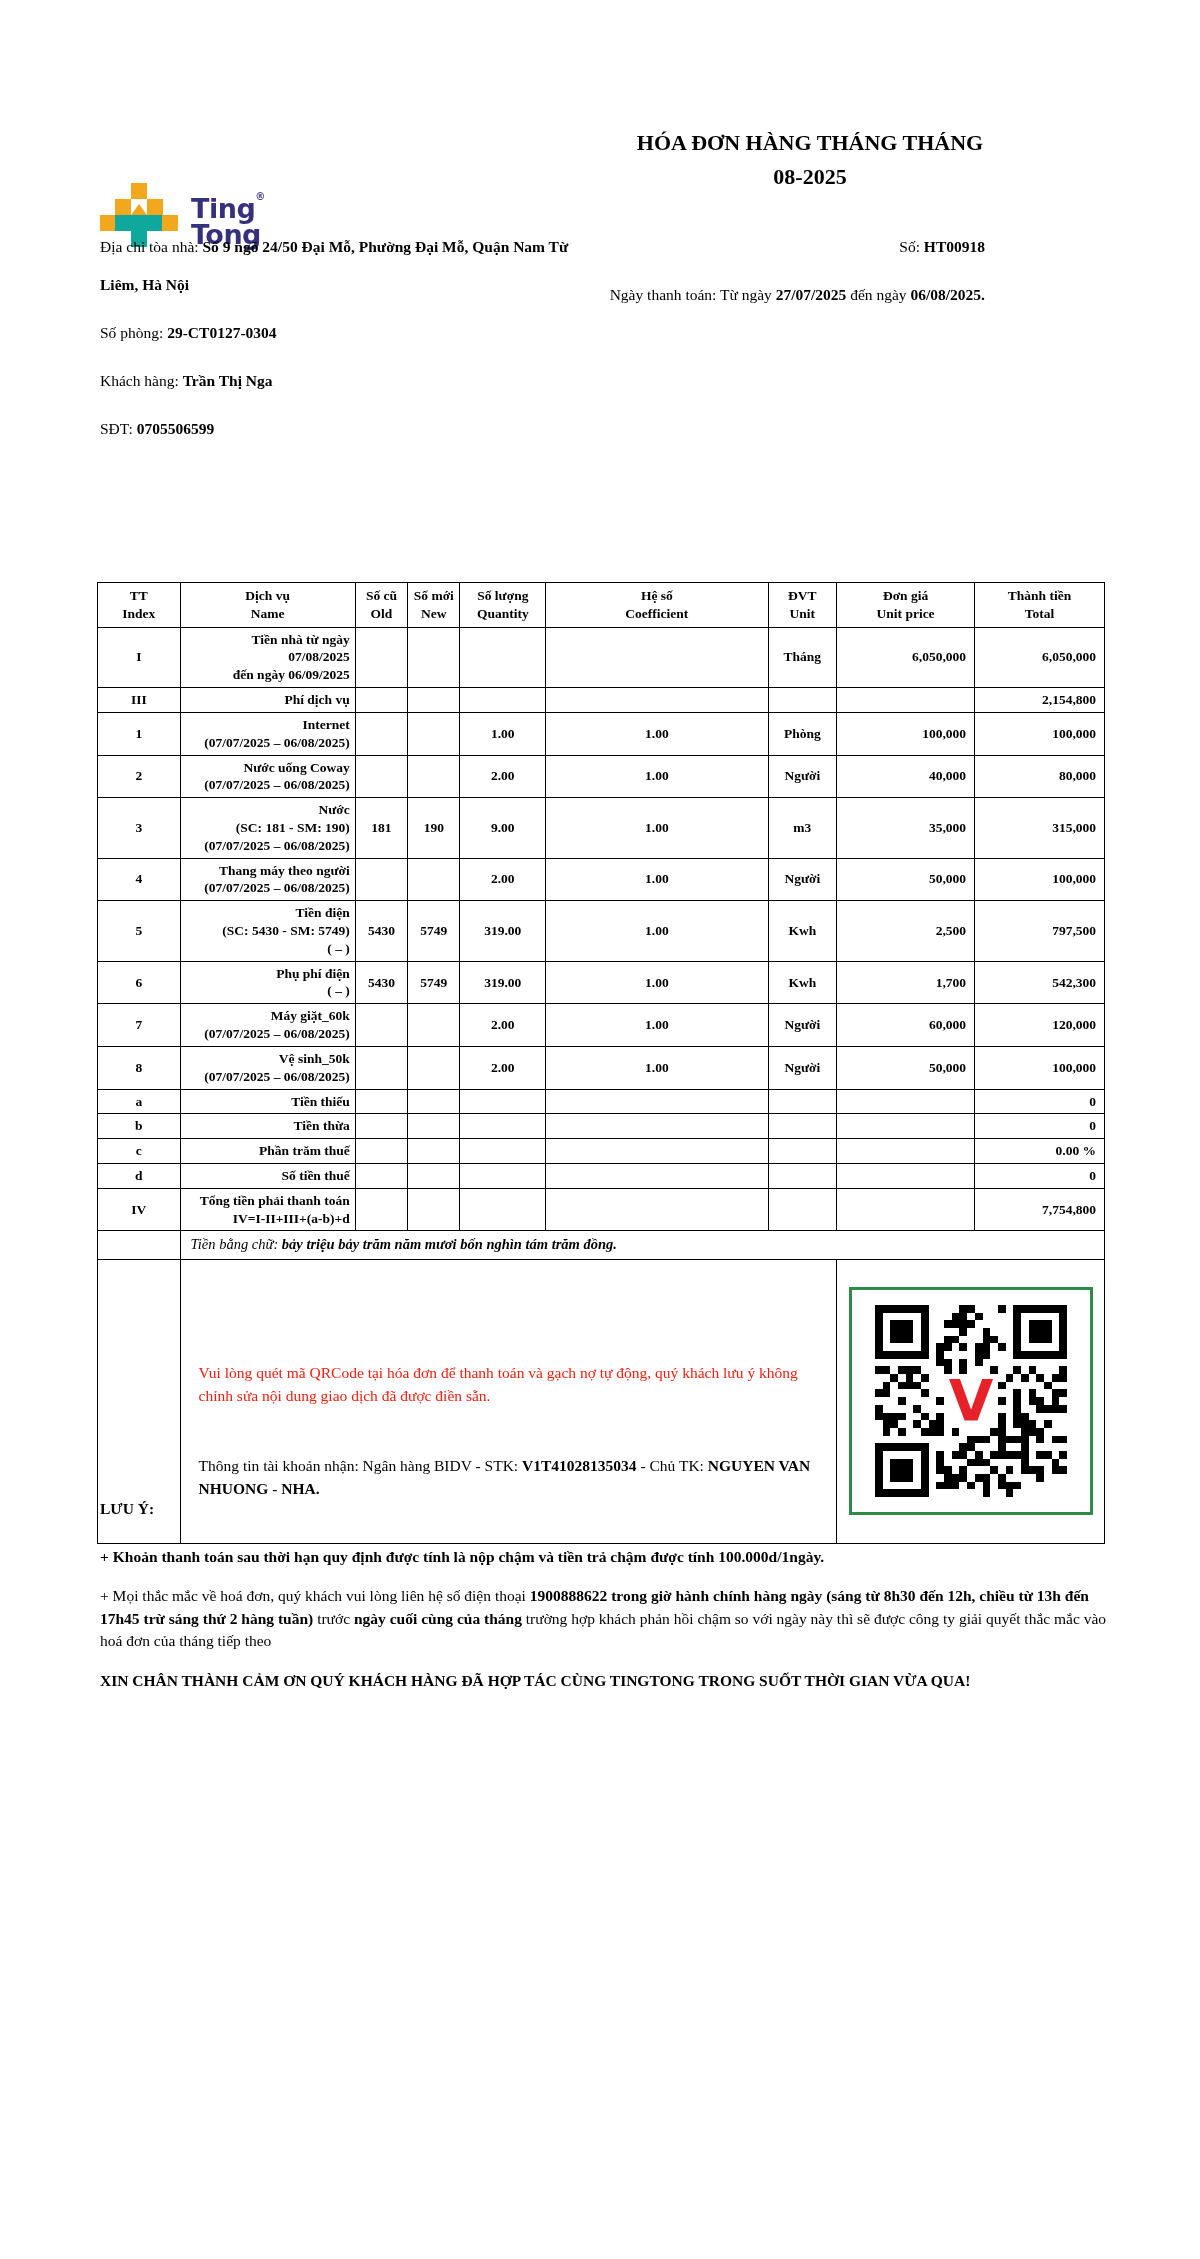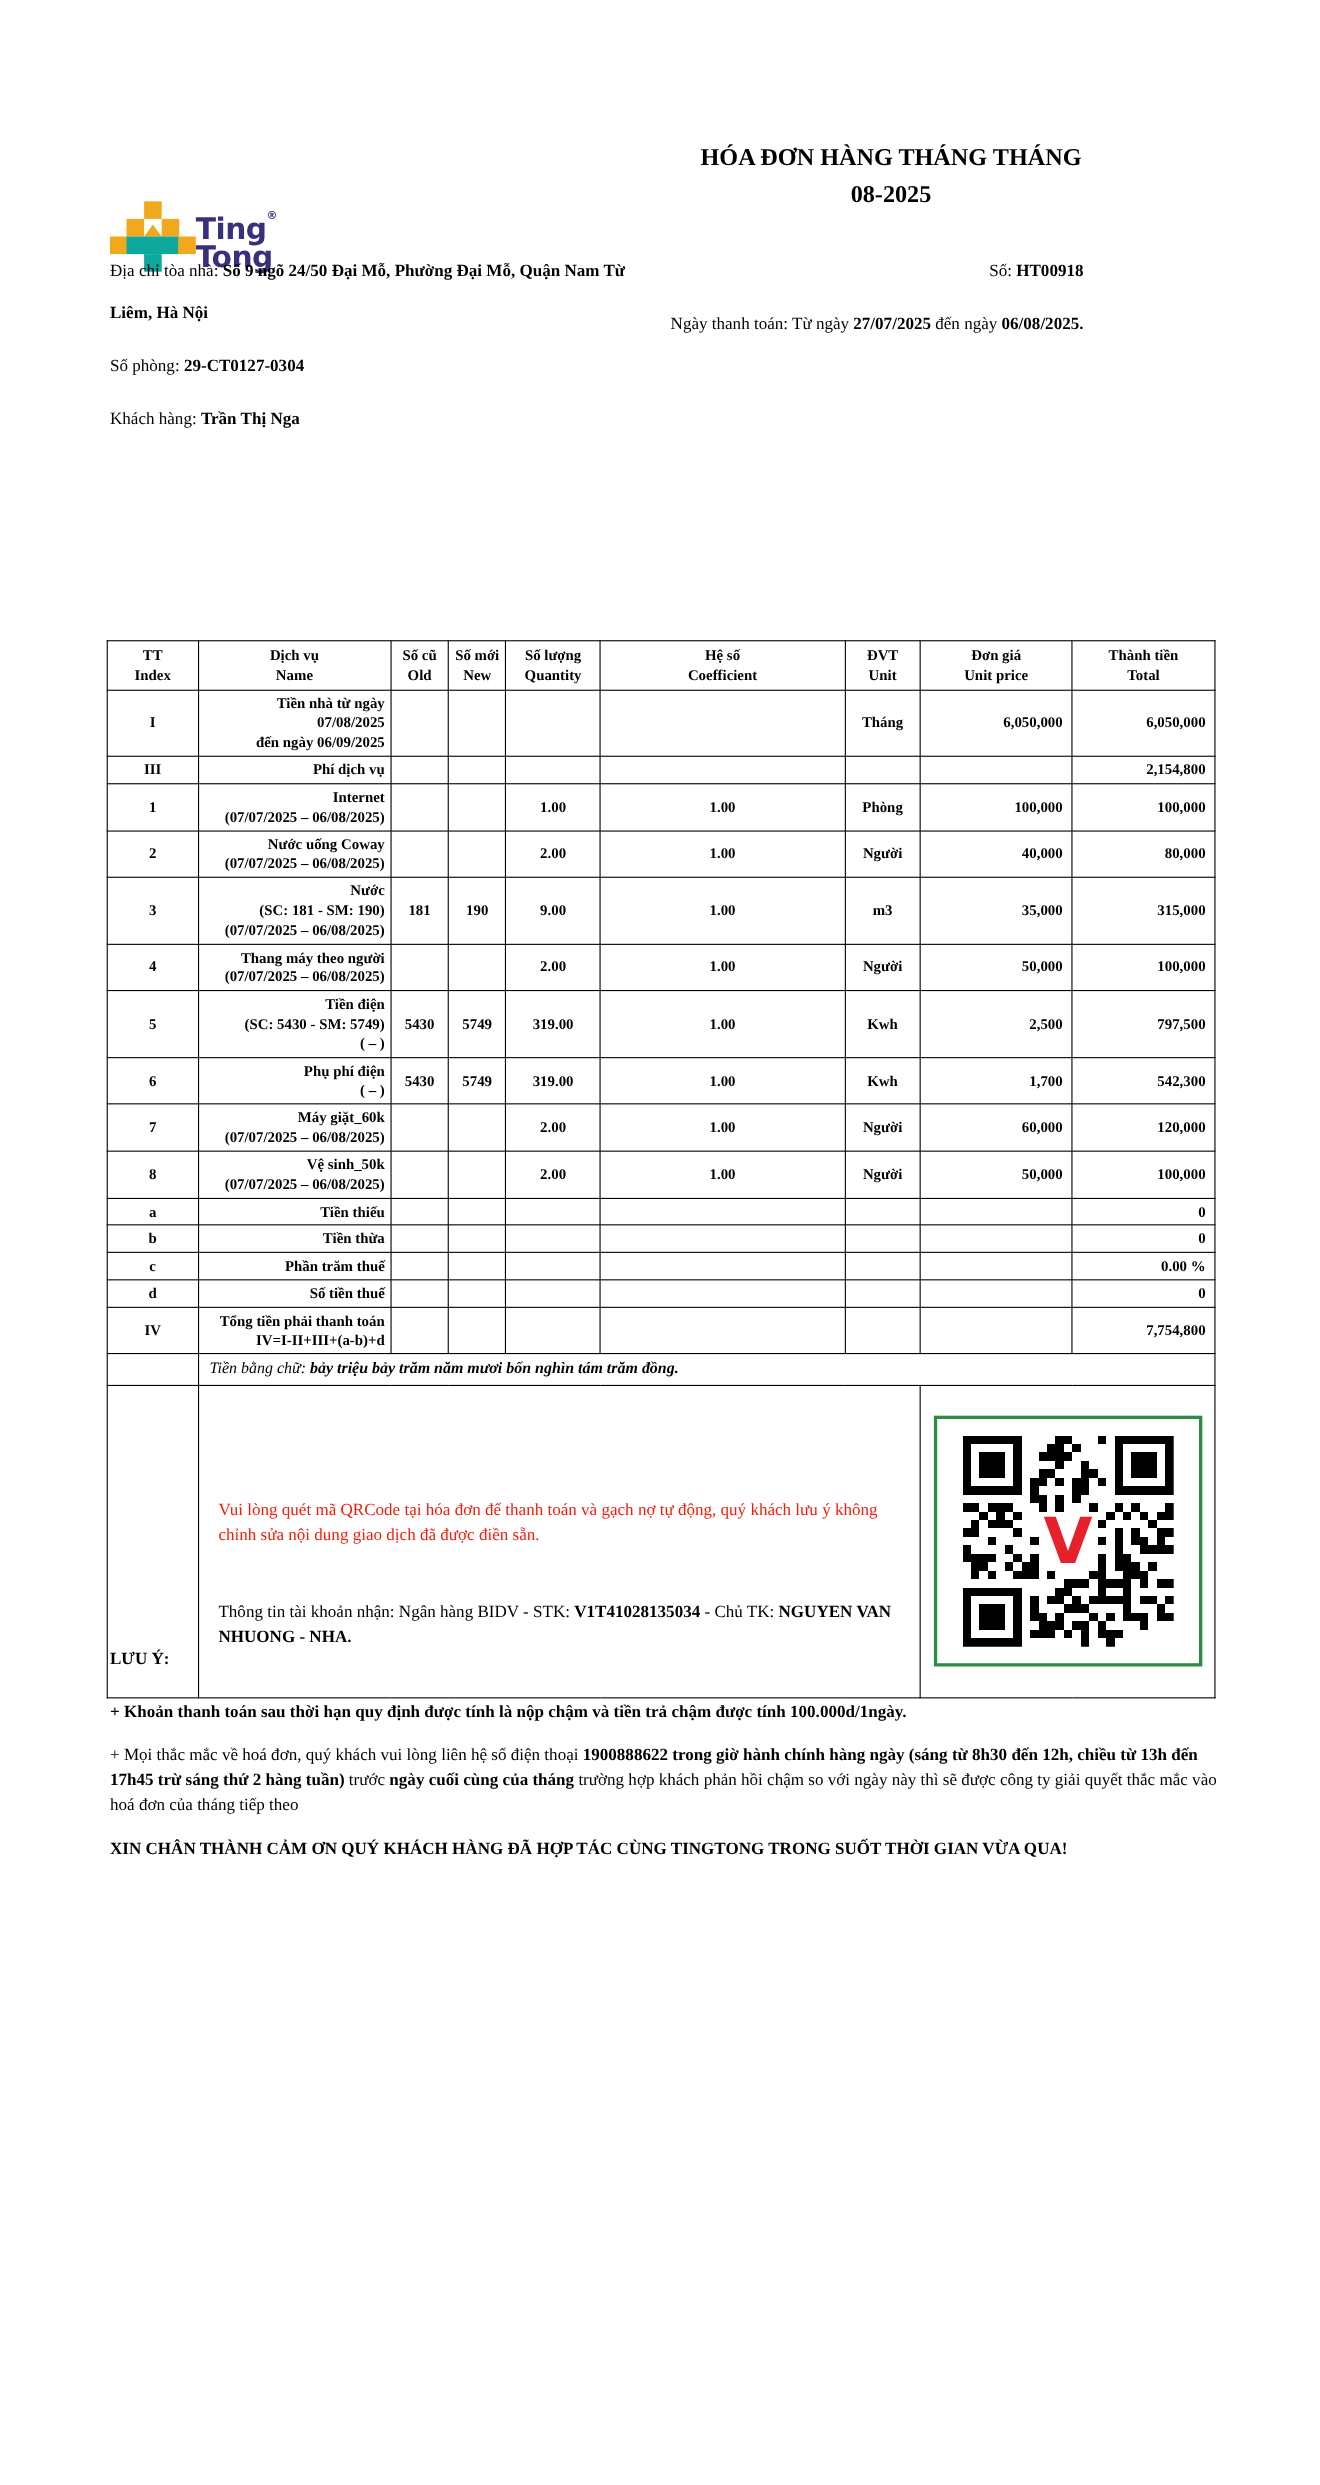--- a/index.html
+++ b/index.html
@@ -4,21 +4,21 @@
 <style>
   html,body{margin:0;padding:0;background:#888;}
   .page{
     position:relative;width:1200px;height:2259px;margin:0 auto;background:#fff;
     font-family:"Liberation Serif",serif;font-size:15.5px;color:#000;overflow:hidden;
   }
   .b{font-weight:bold}
   .it{font-style:italic}
 
   
-  .logo{position:absolute;left:100px;top:183px;display:flex;align-items:flex-start}
+  .logo{position:absolute;left:100px;top:183px;display:flex;gap:13px;align-items:flex-start}
   .logo-icon{position:relative;width:78px;height:64px}
   .logo-icon .sq{position:absolute;width:16px;height:16px}
   .logo-icon .y{background:var(--logo-yellow)}
   .logo-icon .t{background:var(--logo-teal)}
   .logo-icon .tri{
     position:absolute;width:0;height:0;
     border-left:8px solid transparent;border-right:8px solid transparent;
     border-bottom:11px solid var(--logo-yellow);
   }
   .logo-text{
@@ -90,20 +90,21 @@
       <span>Tong</span>
     </div>
   </div>
 
   <div class="title">HÓA ĐƠN HÀNG THÁNG THÁNG 08-2025</div>
 
   <div class="info-left">
     <p><span>Địa chỉ tòa nhà: </span><span class="b">Số 9 ngõ 24/50 Đại Mỗ, Phường Đại Mỗ, Quận Nam Từ Liêm, Hà Nội</span></p>
     <p><span>Số phòng: </span><span class="b">29-CT0127-0304</span></p>
     <p><span>Khách hàng: </span><span class="b">Trần Thị Nga</span></p>
+    <p><span>SĐT: </span><span class="b">0705506599</span></p>
   </div>
   <div class="info-right">
     <p><span>Số: </span><span class="b">HT00918</span></p>
     <p><span>Ngày thanh toán: Từ ngày </span><span class="b">27/07/2025</span><span> đến ngày </span><span class="b">06/08/2025.</span></p>
   </div>
 
   <table class="invoice-table">
     <colgroup>
       <col style="width:8.2%">
         <col style="width:17.4%">

